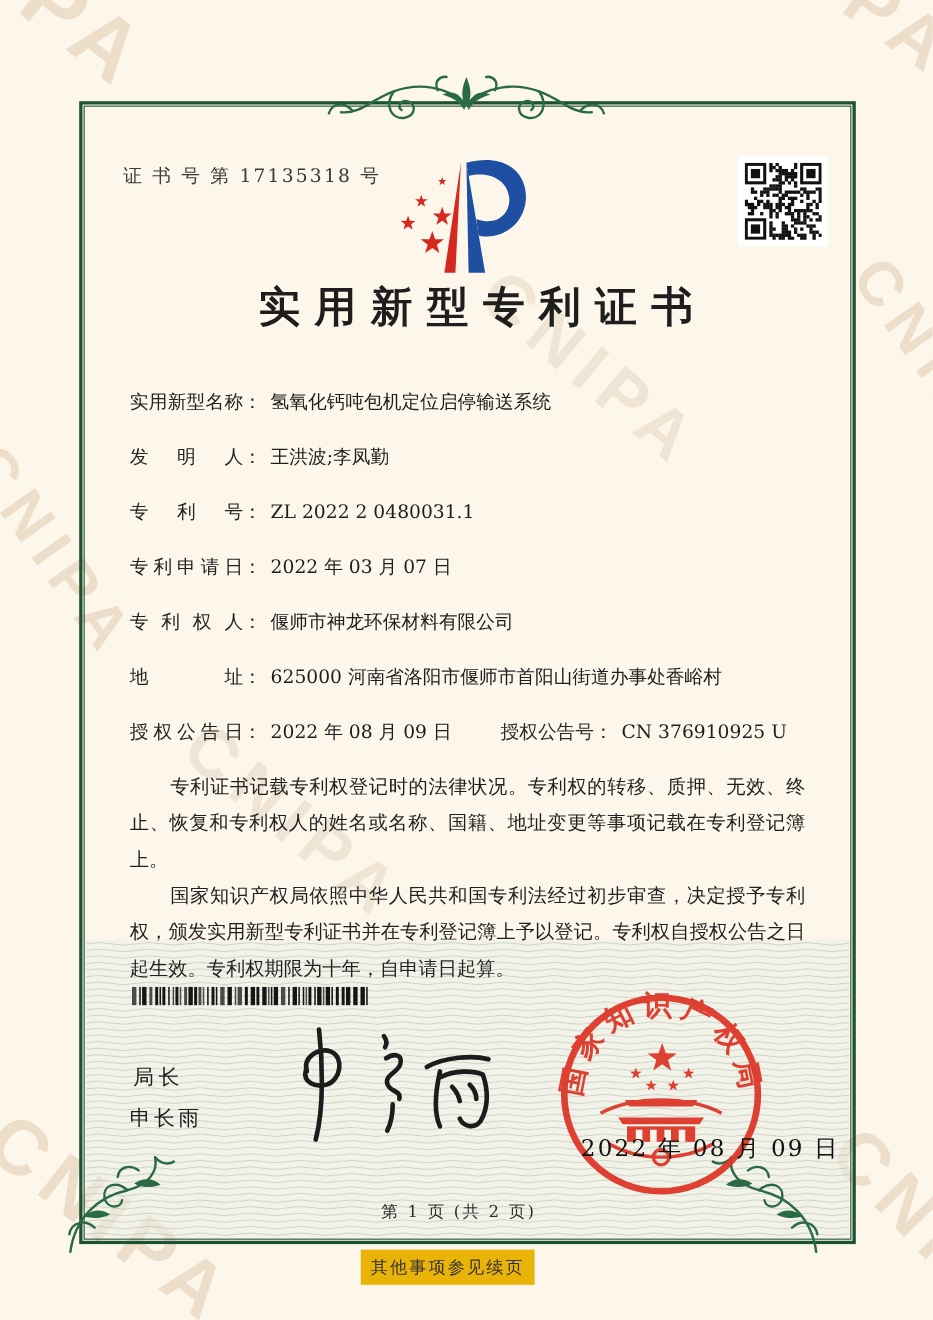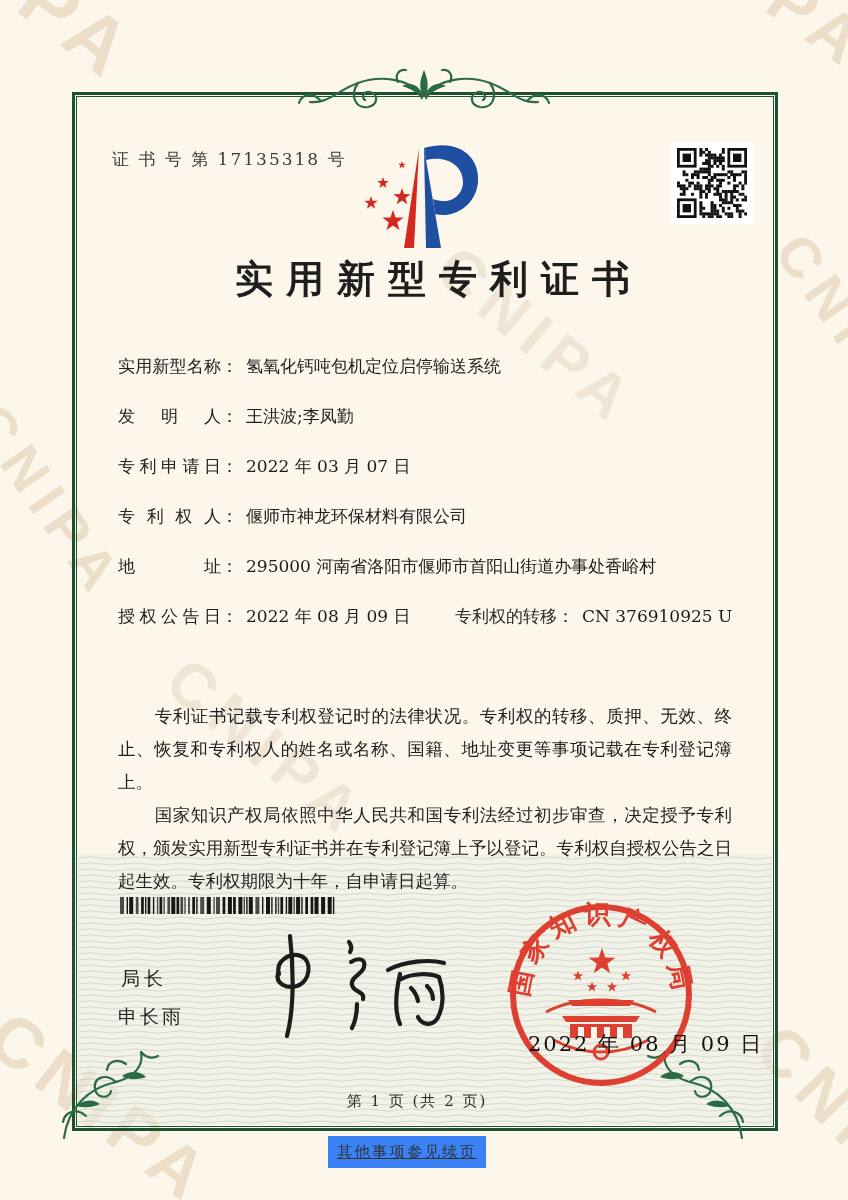--- a/index.html
+++ b/index.html
@@ -83,22 +83,22 @@
   .seal-date {
     position:absolute; left:528px; top:1030px; z-index:5;
     font-size:21px; letter-spacing:2px; color:#101010; white-space:nowrap;
   }
   .page-info {
     position:absolute; left:78px; top:1092px; width:678px; z-index:4;
     text-align:center; font-size:15px; letter-spacing:2px; color:#2c2c2c;
   }
   .continuation {
     position:absolute; left:328px; top:1136px; width:158px; height:32px; z-index:4;
-    background:#3b82f6; text-align:center; line-height:32px;
-    font-size:15.5px; letter-spacing:2px; color:#333;text-decoration:underline;
+    background:#eab308; text-align:center; line-height:32px;
+    font-size:15.5px; letter-spacing:2px; color:#333;
   }
 </style>
 </head>
 <body>
 
 <div class="wm wm-tl">CNIPA</div>
 <div class="wm wm-tr">CNIPA</div>
 <div class="wm wm-right">CNIPA</div>
 <div class="wm wm-left">CNIPA</div>
 <div class="wm wm-bl">CNIPA</div>
@@ -442,32 +442,35 @@
   <div class="doc-title">实用新型专利证书</div>
 
   <div class="fields">
     <div class="frow">
       <span class="lbl">实用新型名称</span><span class="colon">：</span><span class="fval">氢氧化钙吨包机定位启停输送系统</span>
     </div>
     <div class="frow">
       <span class="lbl">发明人</span><span class="colon">：</span><span class="fval">王洪波;李凤勤</span>
     </div>
     <div class="frow">
+      <span class="lbl">专利号</span><span class="colon">：</span><span class="fval">ZL 2022 2 0480031.1</span>
+    </div>
+    <div class="frow">
       <span class="lbl">专利申请日</span><span class="colon">：</span><span class="fval">2022 年 03 月 07 日</span>
     </div>
     <div class="frow">
       <span class="lbl">专利权人</span><span class="colon">：</span><span class="fval">偃师市神龙环保材料有限公司</span>
     </div>
     <div class="frow">
-      <span class="lbl">地址</span><span class="colon">：</span><span class="fval">295000 河南省洛阳市偃师市首阳山街道办事处香峪村</span>
+      <span class="lbl">地址</span><span class="colon">：</span><span class="fval">625000 河南省洛阳市偃师市首阳山街道办事处香峪村</span>
     </div>
     <div class="frow">
       <span class="lbl">授权公告日</span><span class="colon">：</span><span class="fval">2022 年 08 月 09 日</span>
       <span class="pair2">
-        <span>专利权的转移</span><span class="colon">：</span><span class="fval">CN 376910925 U</span>
+        <span>授权公告号</span><span class="colon">：</span><span class="fval">CN 376910925 U</span>
       </span>
     </div>
   </div>
 
   <div class="paras">
     <p>专利证书记载专利权登记时的法律状况。专利权的转移、质押、无效、终止、恢复和专利权人的姓名或名称、国籍、地址变更等事项记载在专利登记簿上。</p>
     <p>国家知识产权局依照中华人民共和国专利法经过初步审查，决定授予专利权，颁发实用新型专利证书并在专利登记簿上予以登记。专利权自授权公告之日起生效。专利权期限为十年，自申请日起算。</p>
   </div>
 
   <svg class="barcode" id="barcode" width="218" height="17" viewBox="0 0 218 17">

